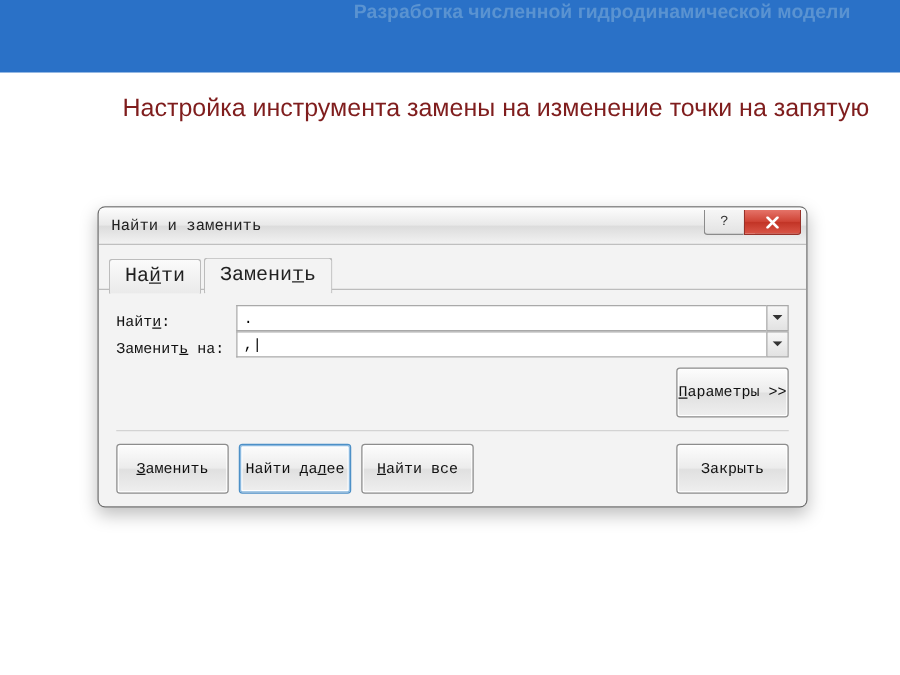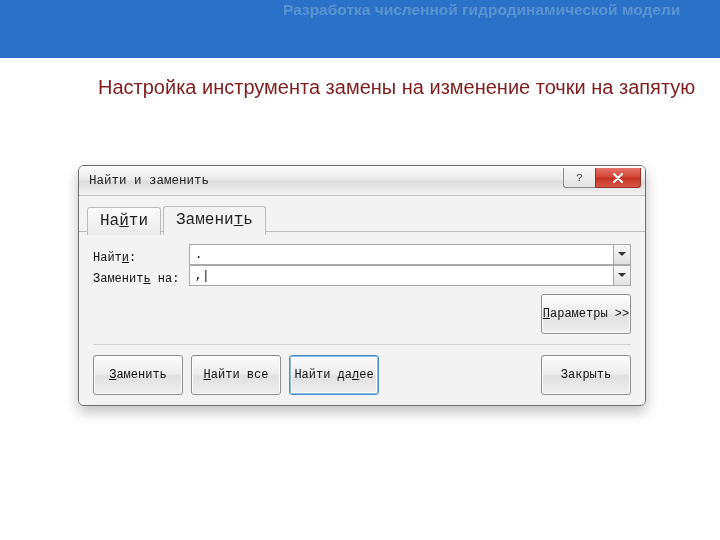--- a/index.html
+++ b/index.html
@@ -272,25 +272,25 @@
       <div class="options-row">
         <div class="win-btn">
           <span><span class="ul">П</span><span>араметры &gt;&gt;</span></span>
         </div>
       </div>
 
       <div class="btn-row">
         <div class="win-btn">
           <span><span class="ul">З</span><span>аменить</span></span>
         </div>
-        <div class="win-btn">
-          <span><span class="ul">Н</span><span>айти все</span></span>
-        </div>
         <div class="win-btn default">
           <span><span>Найти да</span><span class="ul">л</span><span>ее</span></span>
+        </div>
+        <div class="win-btn">
+          <span><span class="ul">Н</span><span>айти все</span></span>
         </div>
         <div class="spacer"></div>
         <div class="win-btn">
           <span>Закрыть</span>
         </div>
       </div>
 
     </div>
   </div>
 </div>

